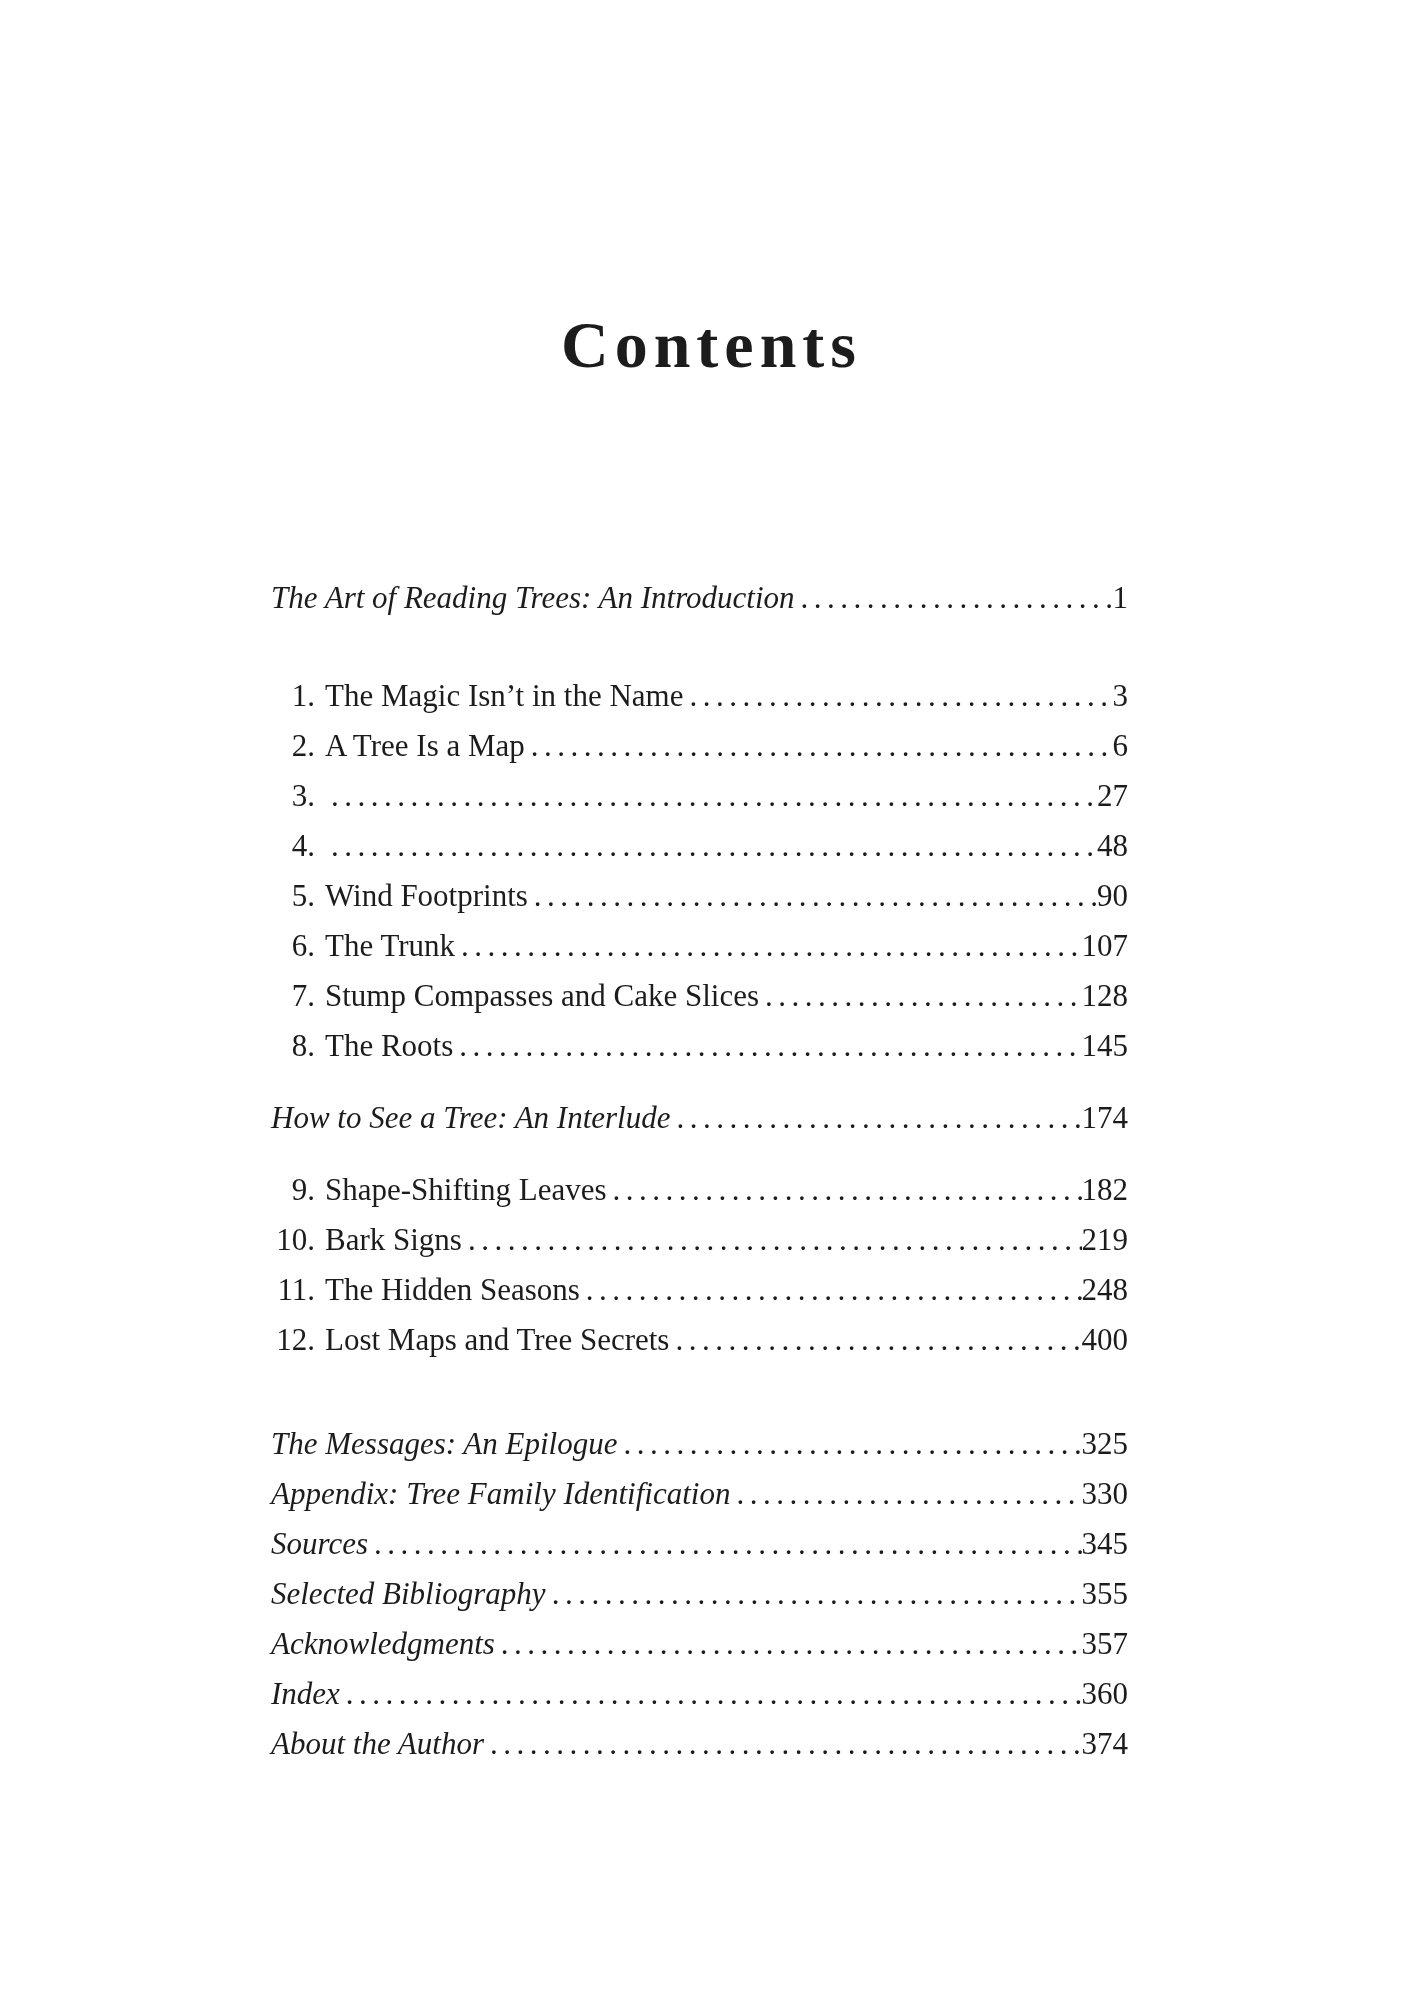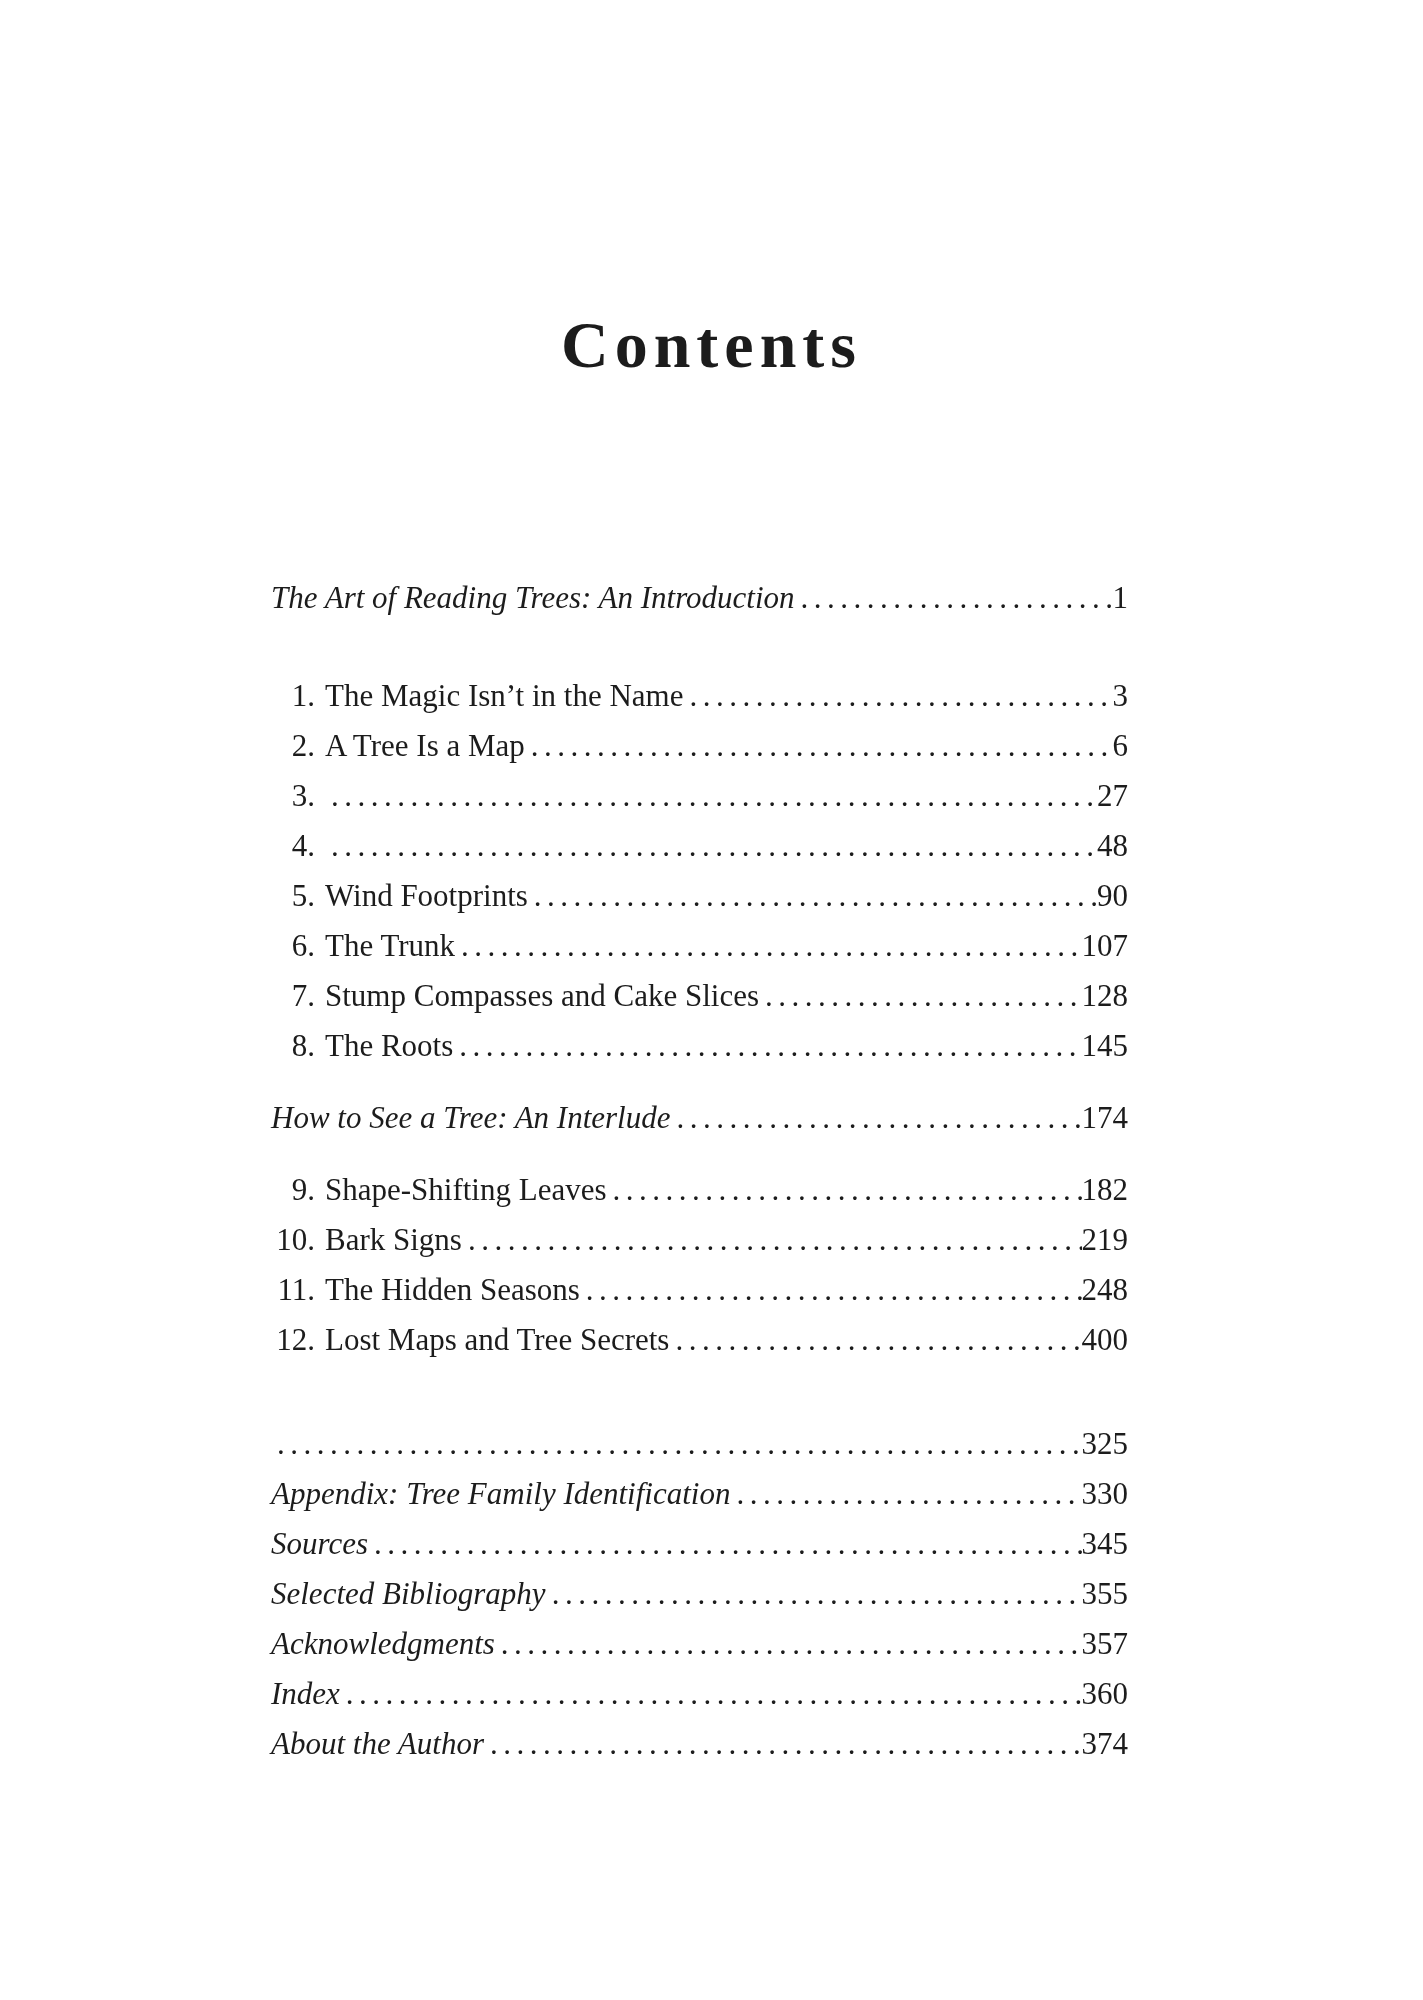--- a/index.html
+++ b/index.html
@@ -143,20 +143,21 @@
       </div>
       <div class="row chapter">
         <span class="num">12.</span>
         <span class="label">Lost Maps and Tree Secrets</span>
         <span class="leader">................................................................................................................................................................</span>
         <span class="pagenum">400</span>
       </div>
     </div>
     <div class="toc-group g4">
       <div class="row section">
+        <span class="label">The Messages: An Epilogue</span>
         <span class="leader">................................................................................................................................................................</span>
         <span class="pagenum">325</span>
       </div>
       <div class="row section">
         <span class="label">Appendix: Tree Family Identification</span>
         <span class="leader">................................................................................................................................................................</span>
         <span class="pagenum">330</span>
       </div>
       <div class="row section">
         <span class="label">Sources</span>

